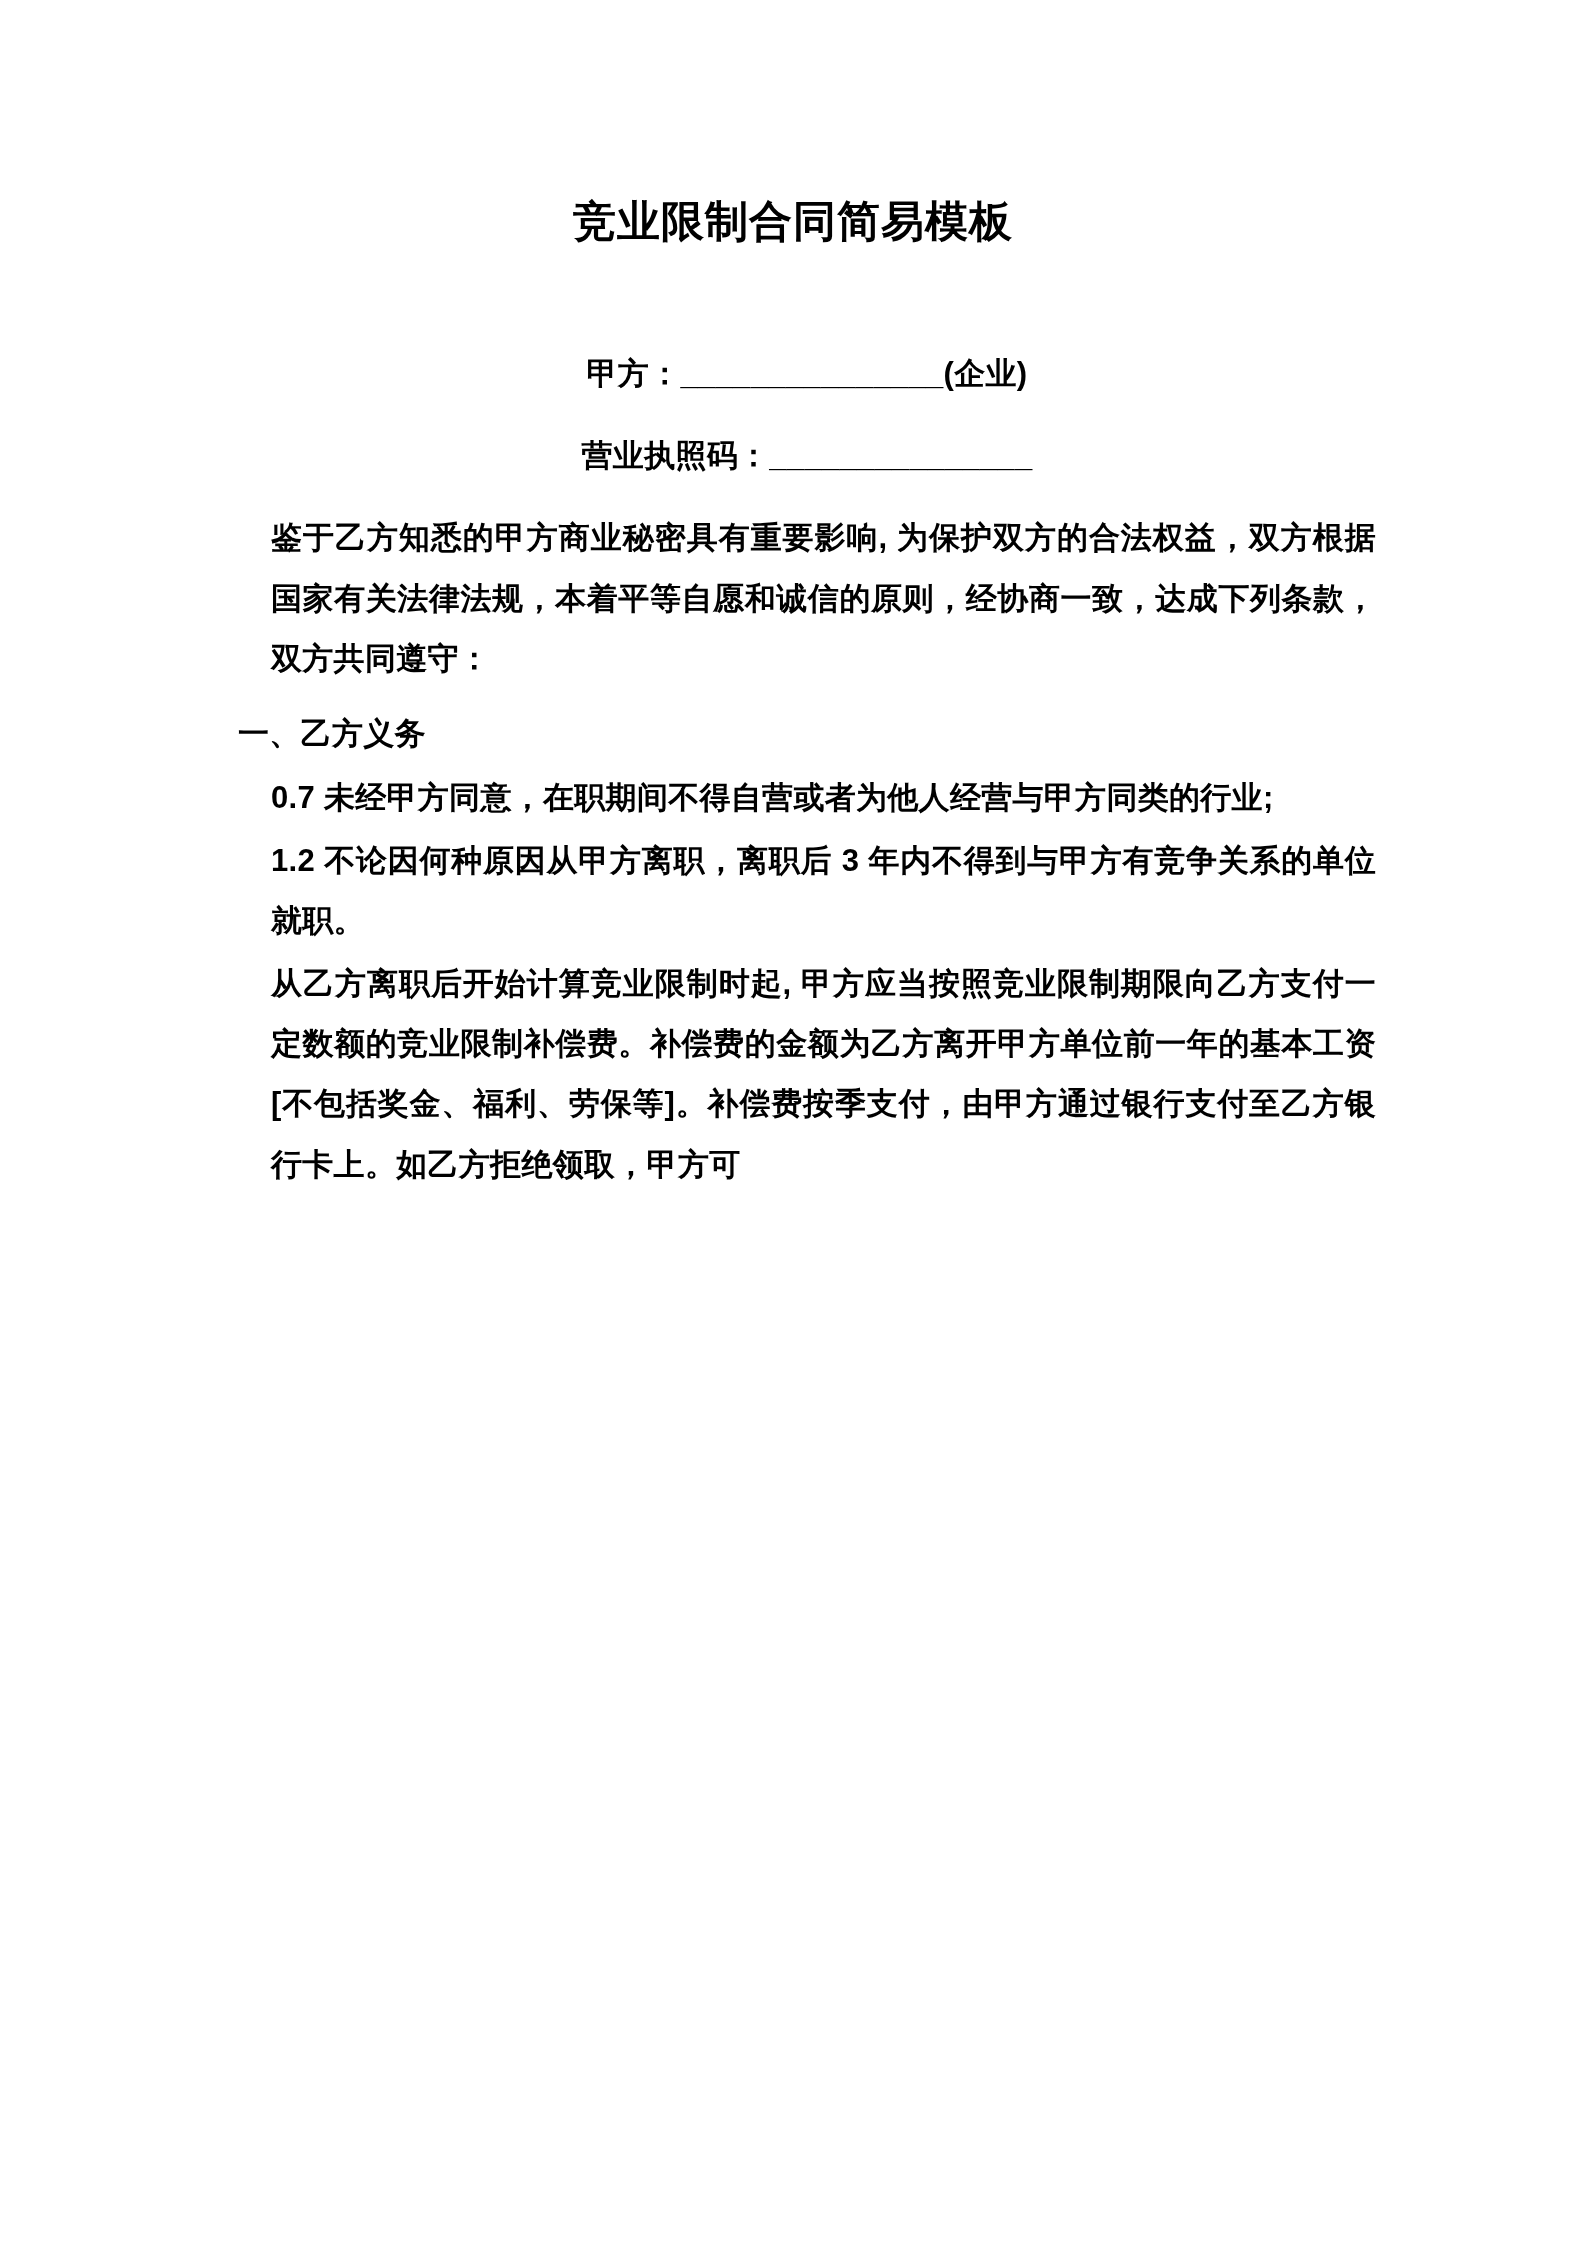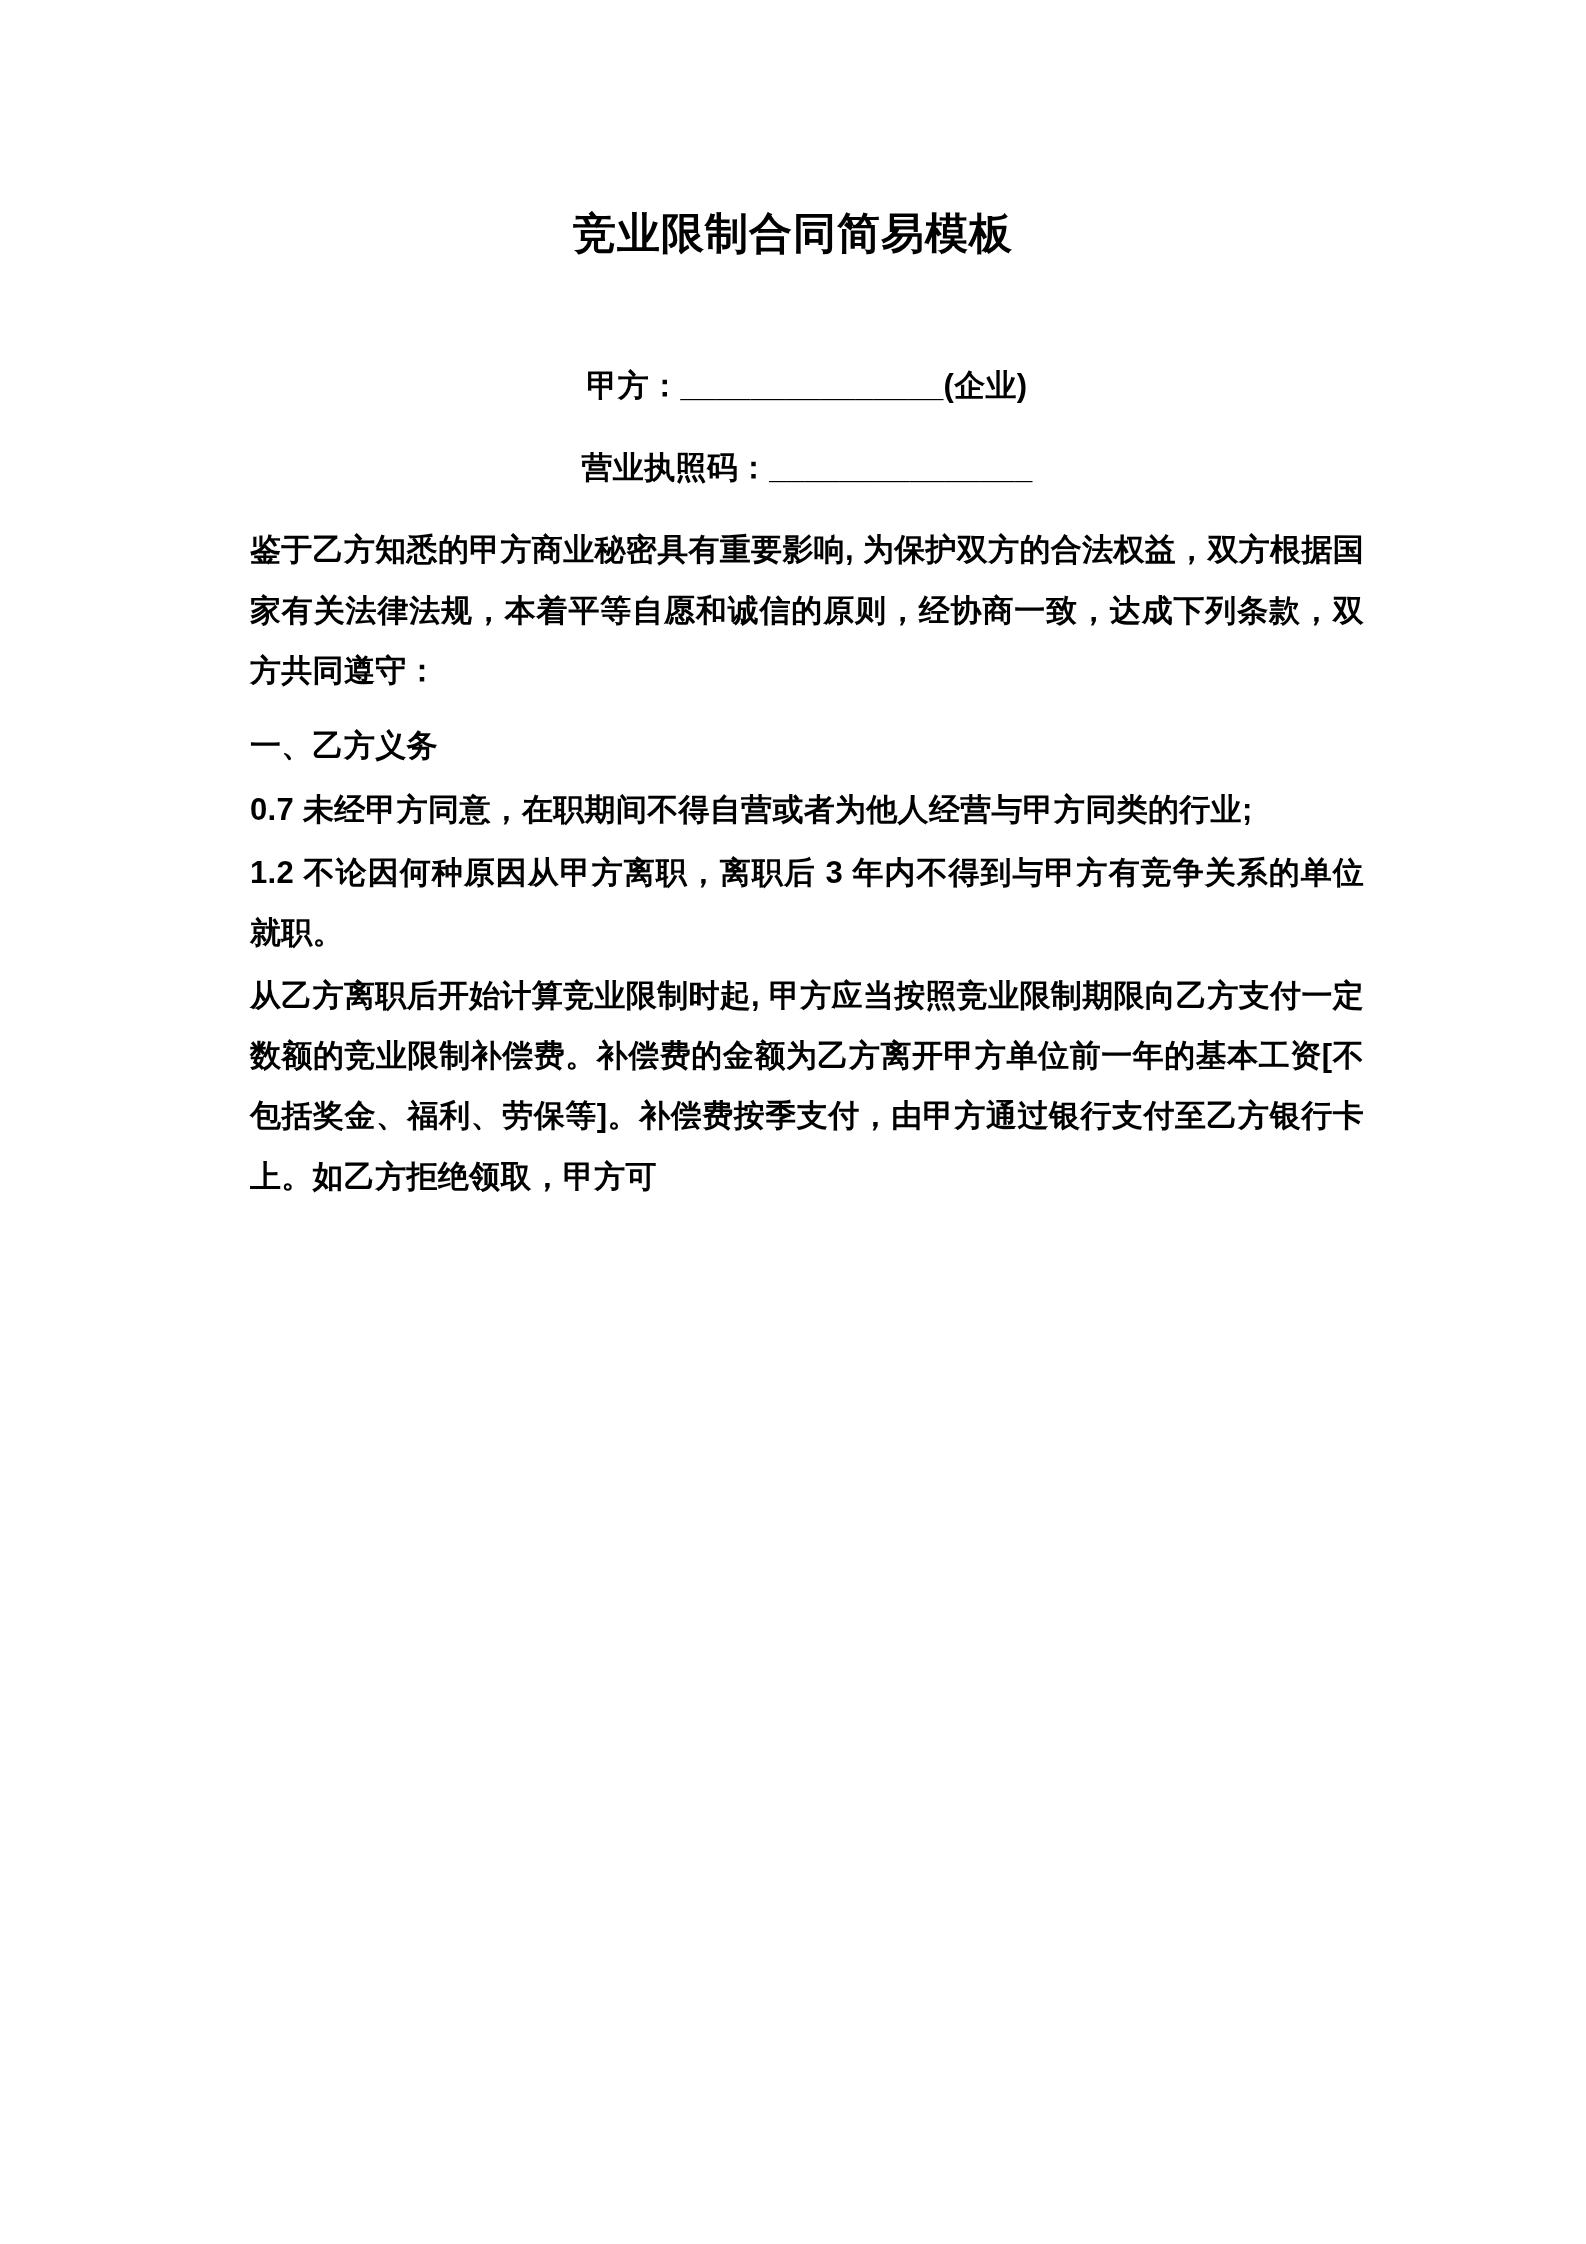--- a/index.html
+++ b/index.html
@@ -12,21 +12,21 @@
     height: 2244px;
     font-family: "Liberation Sans", sans-serif;
     color: #000000;
     -webkit-font-smoothing: antialiased;
   }
   .page {
     position: relative;
     width: 1586px;
     height: 1908px;
     box-sizing: border-box;
-    padding: 12px;
+    padding: 0;
     overflow: hidden;
   }
   .doc-title {
     margin: 0;
     padding-top: 196px;
     text-align: center;
     font-size: 43px;
     font-weight: bold;
     letter-spacing: 1px;
     line-height: 1.2;
@@ -45,20 +45,21 @@
     letter-spacing: 0.3px;
   }
   .para.field {
     margin-bottom: 22px;
     text-align: center;
   }
   .para.flow {
     margin-bottom: 2px;
     text-align: justify;
     text-justify: inter-ideograph;
+    margin-left: 33px;
   }
   .para.heading {
     margin-top: 14px;
     margin-bottom: 4px;
   }
 </style>
 </head>
 <body>
 
 <div class="page">

